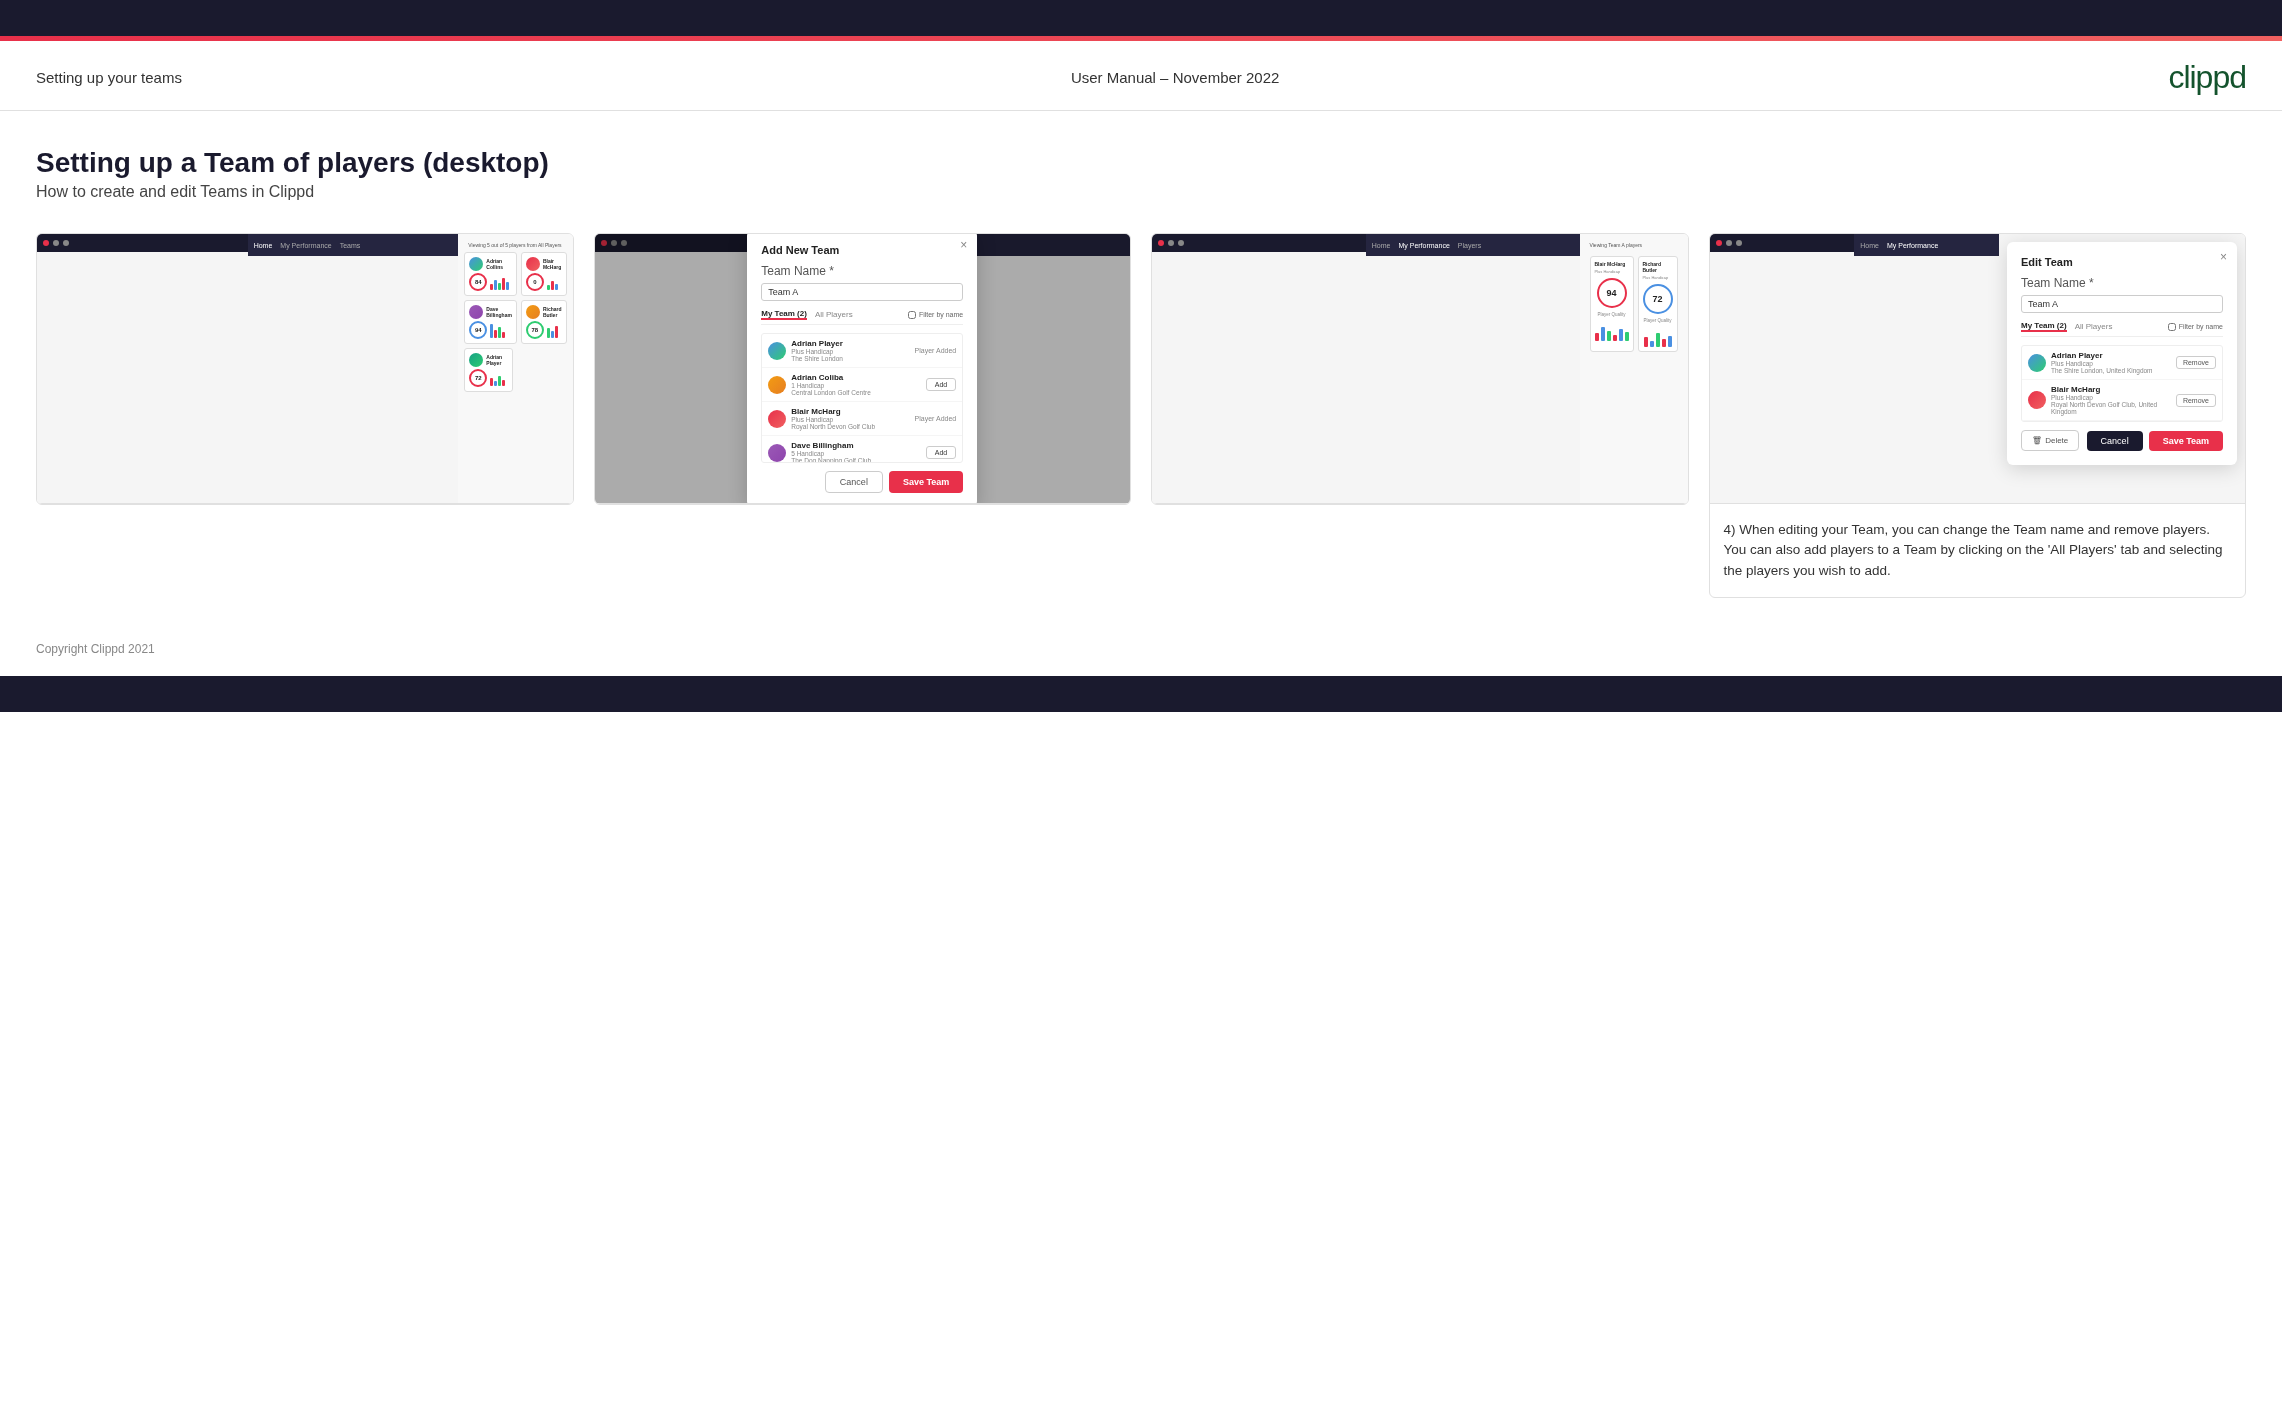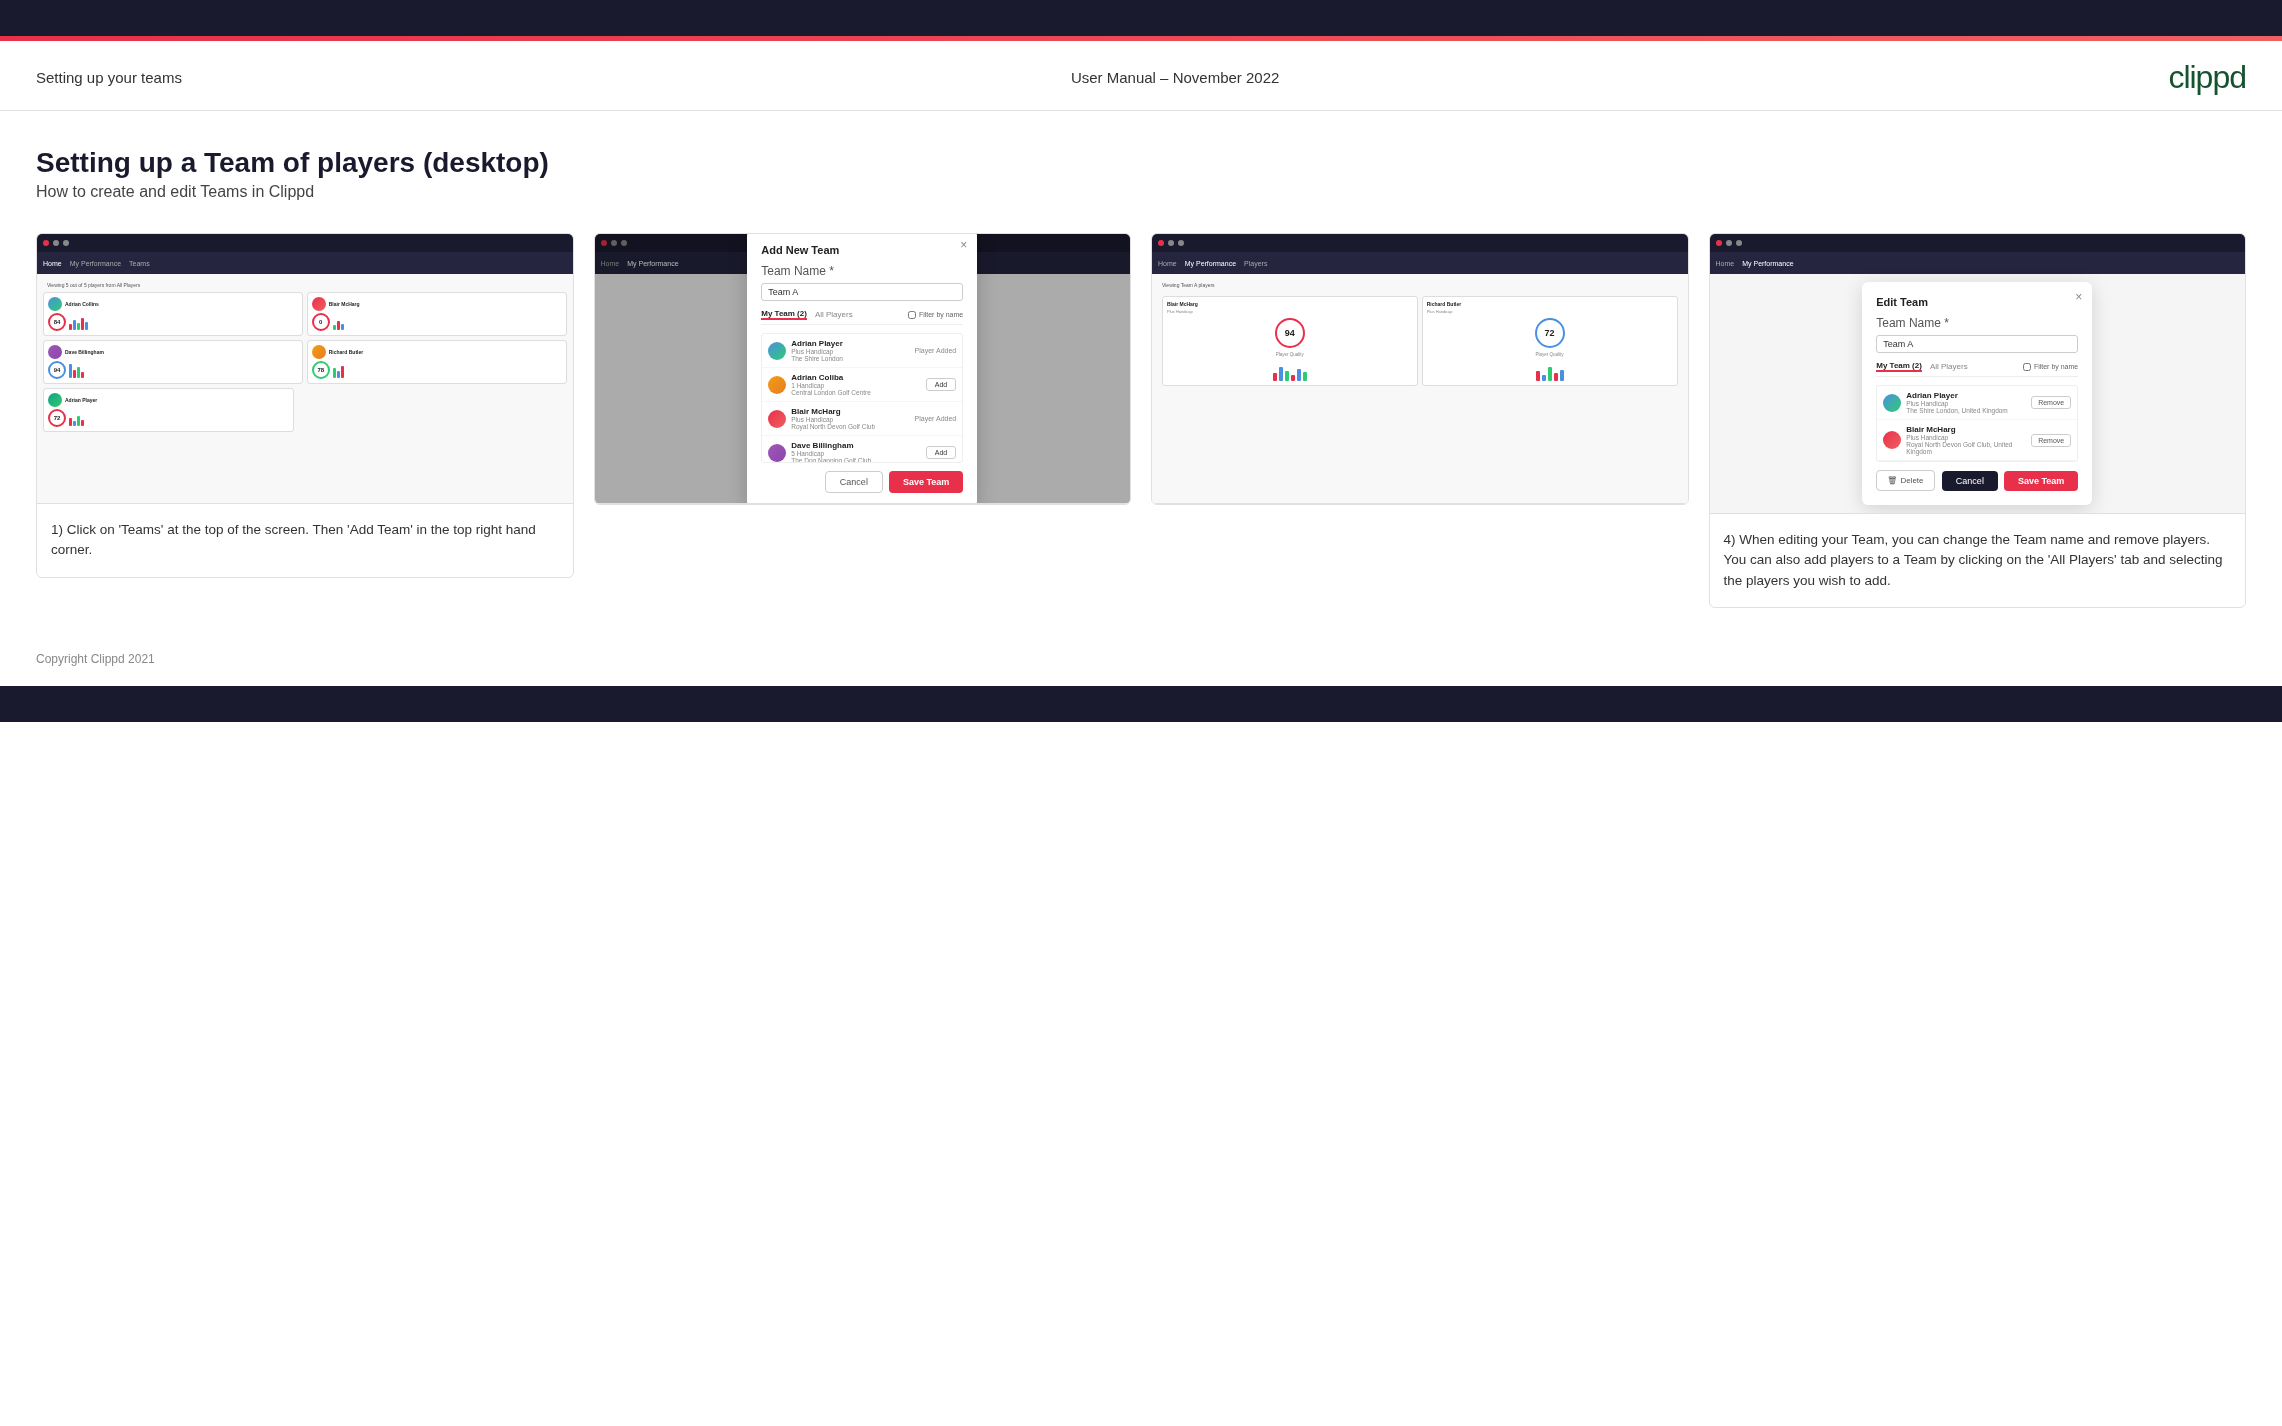--- a/index.html
+++ b/index.html
@@ -80,21 +80,21 @@
     }
 
     
     .screenshot {
       background: #f5f5f5;
       border-bottom: 1px solid #e0e0e0;
       min-height: 270px;
       position: relative;
       overflow: hidden;
       display: flex;
-      flex-direction: column;
+      flex-direction: row;
     }
 
     
     .fake-app-bar {
       background: #1a1a2e;
       height: 18px;
       width: 100%;
       display: flex;
       align-items: center;
       padding: 0 6px;
@@ -562,21 +562,20 @@
                   <div class="bar" style="height:8px"></div>
                   <div class="bar blue" style="height:5px"></div>
                   <div class="bar green" style="height:10px"></div>
                   <div class="bar" style="height:6px"></div>
                 </div>
               </div>
             </div>
           </div>
         </div>
       </div>
-      <div class="card-desc">1) Click on 'Teams' at the top of the screen. Then 'Add Team' in the top right hand corner.</div>
     </div>
 
     <div class="card">
       <div class="screenshot">
         <div class="fake-app-bar">
           <div class="fake-dot"></div>
           <div class="fake-dot gray"></div>
           <div class="fake-dot gray"></div>
         </div>
         <div class="fake-nav">

